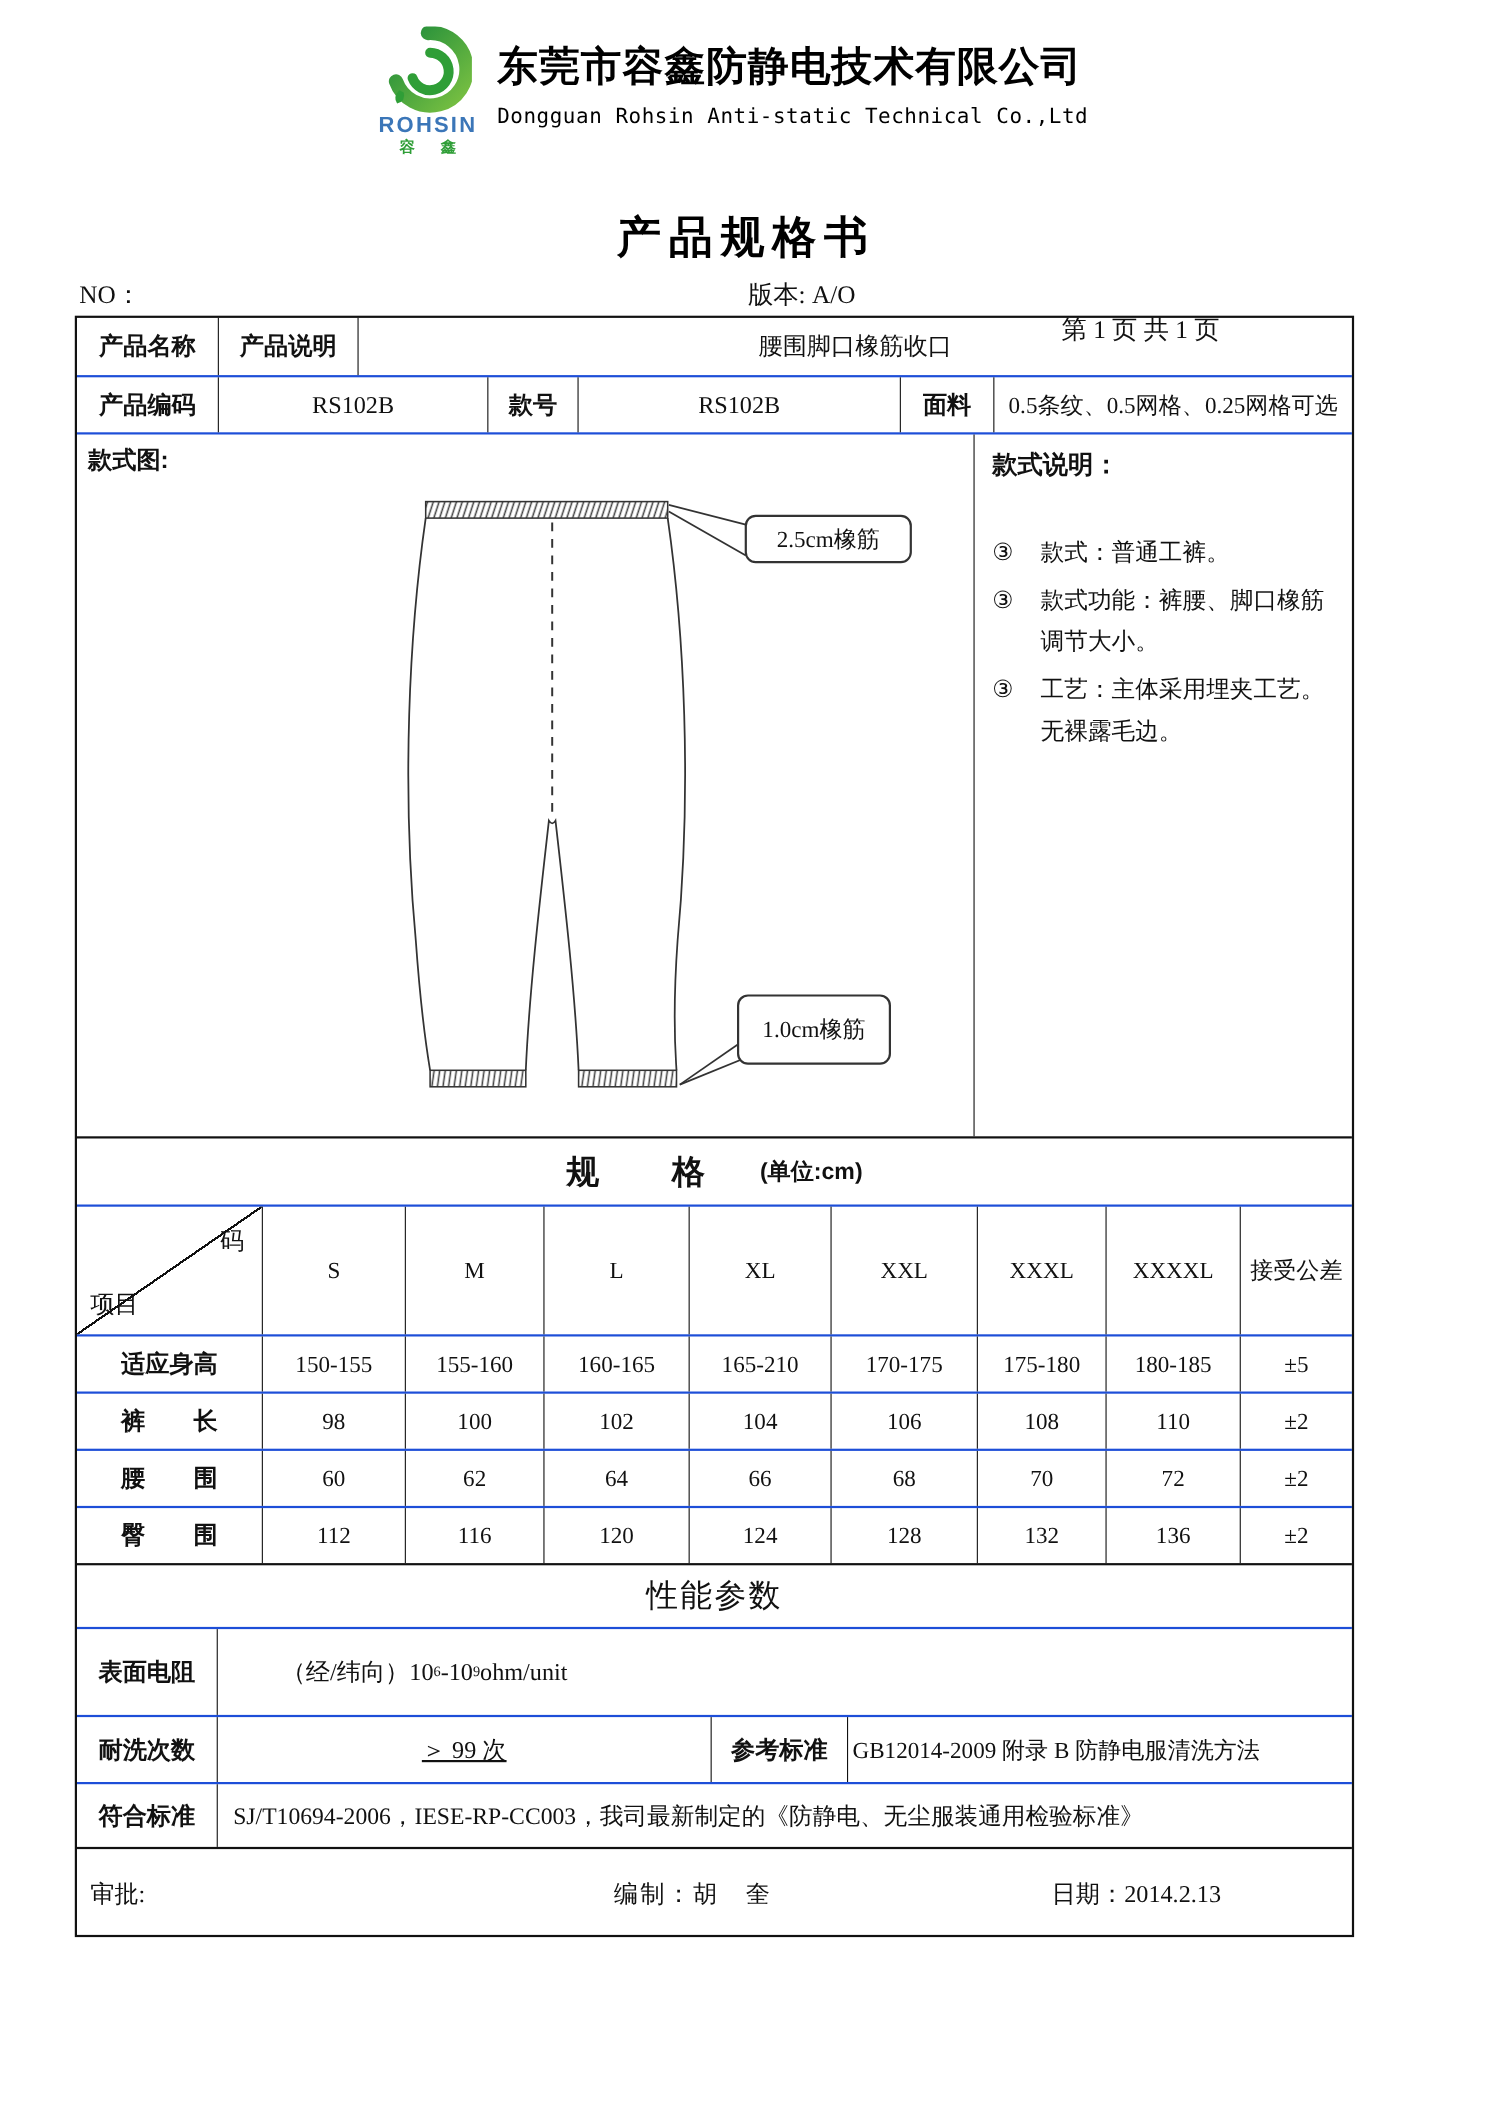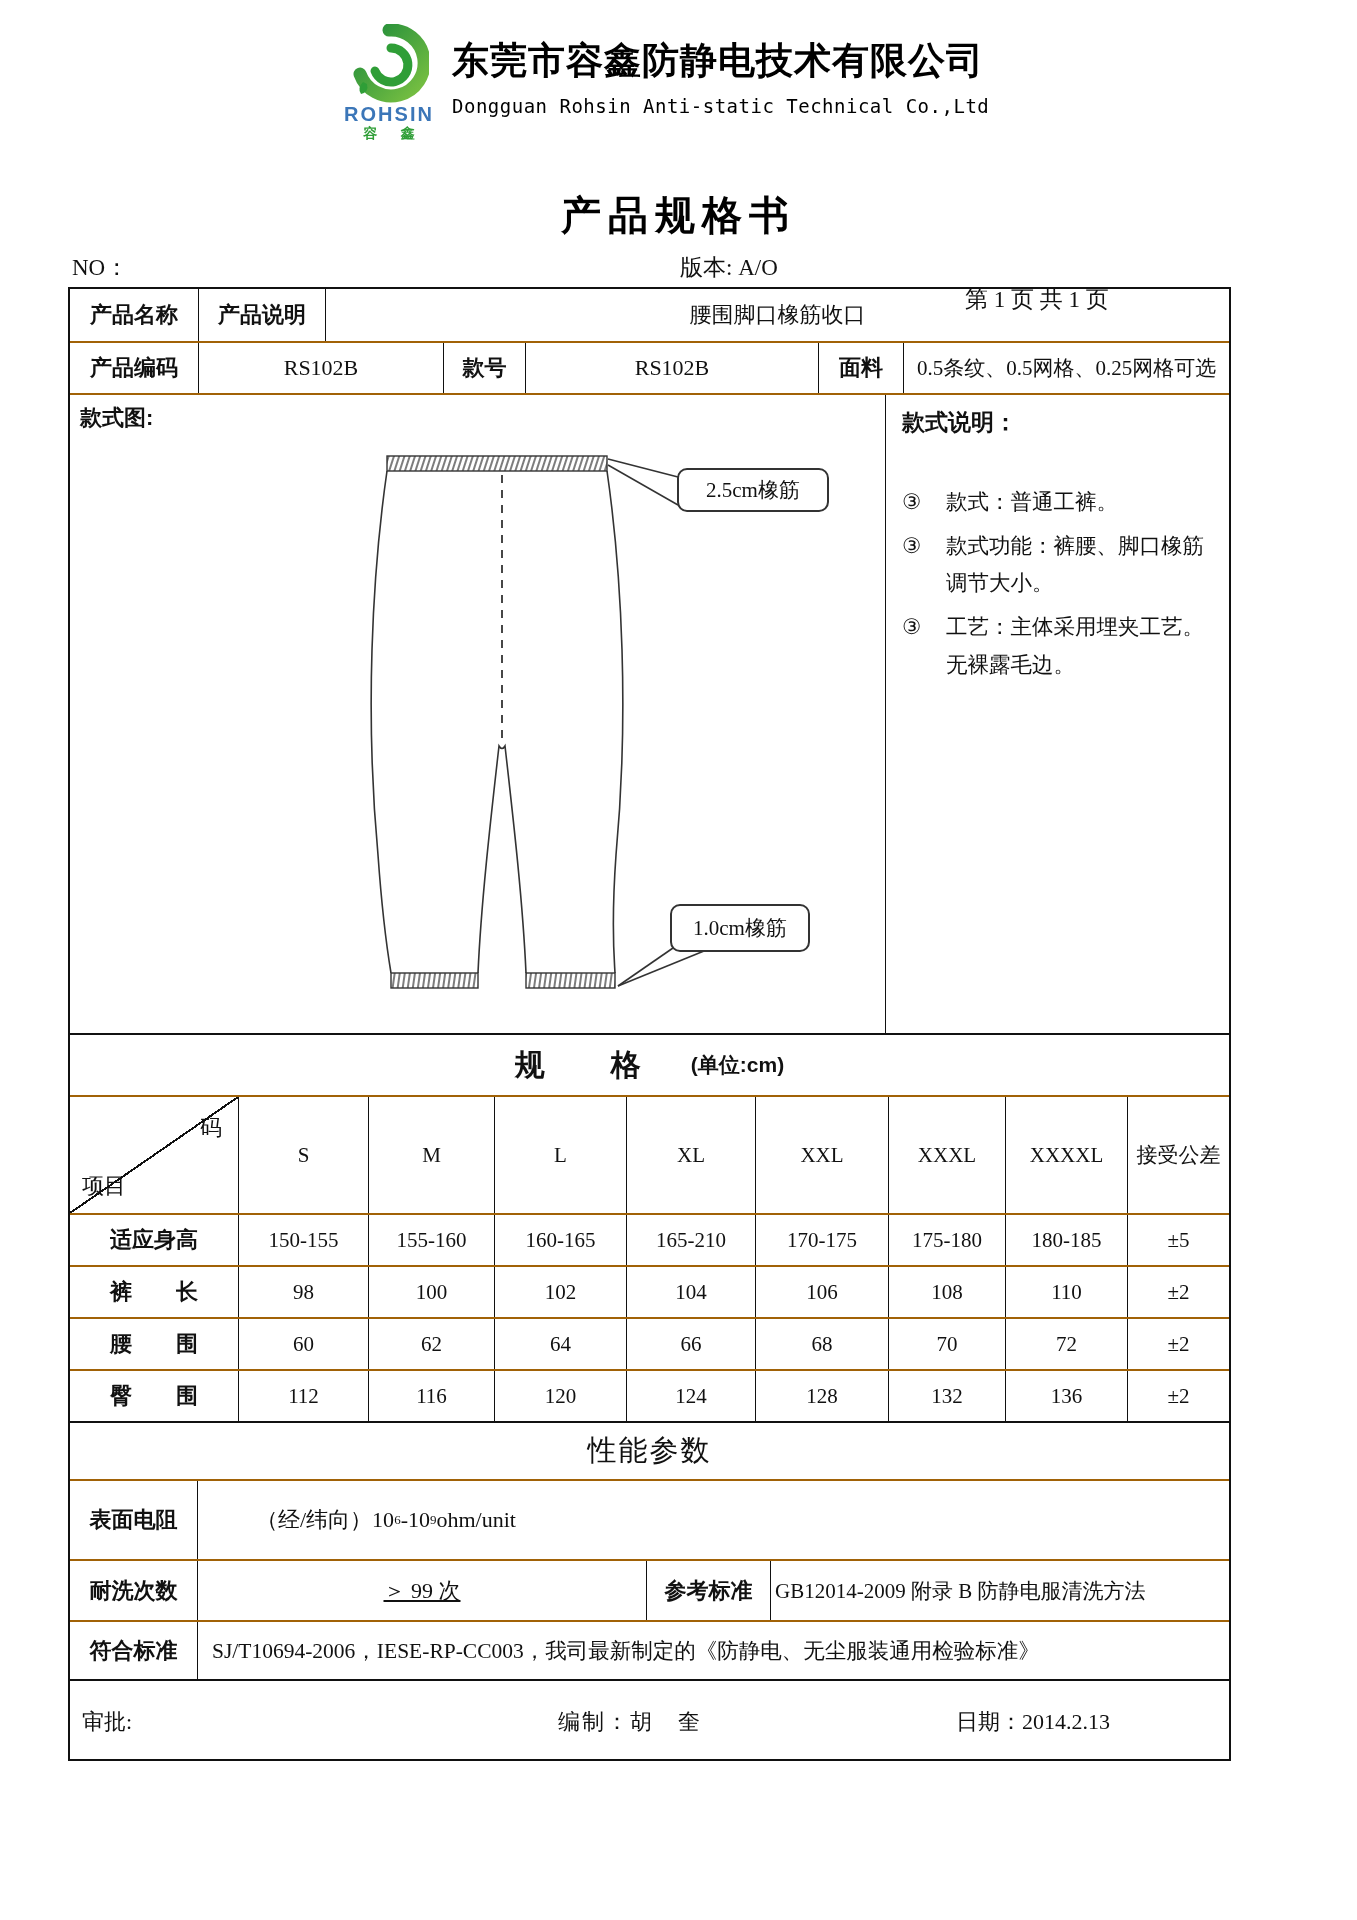--- a/index.html
+++ b/index.html
@@ -25,39 +25,39 @@
   .doc-title { position:absolute; top:188px; left:0; width:100%; text-align:center;
                font-size:40px; font-weight:bold; letter-spacing:7px; color:#000; }
 
   .meta { position:absolute; top:252px; left:68px; width:1163px; height:32px; font-size:23px; }
   .meta-no { position:absolute; left:4px; top:0; }
   .meta-version { position:absolute; left:612px; top:0; }
   .meta-page { position:absolute; left:897px; top:0;margin-top:32px; }
 
   
   .doc-table { position:absolute; top:287px; left:68px; width:1163px; border:2px solid #111; }
-  .trow { display:flex; border-top:2px solid #a16207; }
+  .trow { display:flex; border-top:2px solid #1d4ed8; }
   .trow.first { border-top:none; }
   .c { display:flex; align-items:center; justify-content:center; border-left:1px solid #111; font-size:22px; }
   .c.nl { border-left:none; }
   .lab { font-family:"Liberation Sans","DejaVu Sans",sans-serif; font-weight:bold; font-size:22px; }
   .h55 { height:52px; }
 
   .r1a{width:128px}.r1b{width:327px}.r1c{width:127px}.r1d{flex:1}
   .r2a{width:128px}.r2b{width:245px}.r2c{width:82px}.r2d{width:293px}.r2e{width:85px}.r2f{flex:1;font-size:21px}
 
   
   .drawrow { height:640px; }
   .dl { width:815px; position:relative; display:block; }
   .dr { flex:1; display:block; padding:10px 16px; }
   .draw-label { position:absolute; left:10px; top:8px; }
   .callout { position:absolute; border:2px solid #333; border-radius:10px; background:#fff;
              display:flex; align-items:center; justify-content:center; font-size:21px; }
   .co-top { left:607px; top:73px; width:152px; height:44px; }
-  .co-bot { left:600px; top:509px; width:140px; height:48px; }
+  .co-bot { left:600px; top:509px; width:140px; height:64px; }
 
   .notes-title { font-size:23px; margin-top:2px; }
   .notes-list { list-style:none; margin-top:46px; }
   .notes-item { display:flex; font-size:21.5px; line-height:1.75; margin-bottom:6px; }
   .notes-mark { width:44px; flex:none; }
   .notes-text { flex:1; }
 
   
   .spechead { height:62px; align-items:center; justify-content:center; display:flex; gap:48px; border-top:2px solid #111; }
   .spec-title { font-size:30px; font-weight:bold; letter-spacing:2px; }

